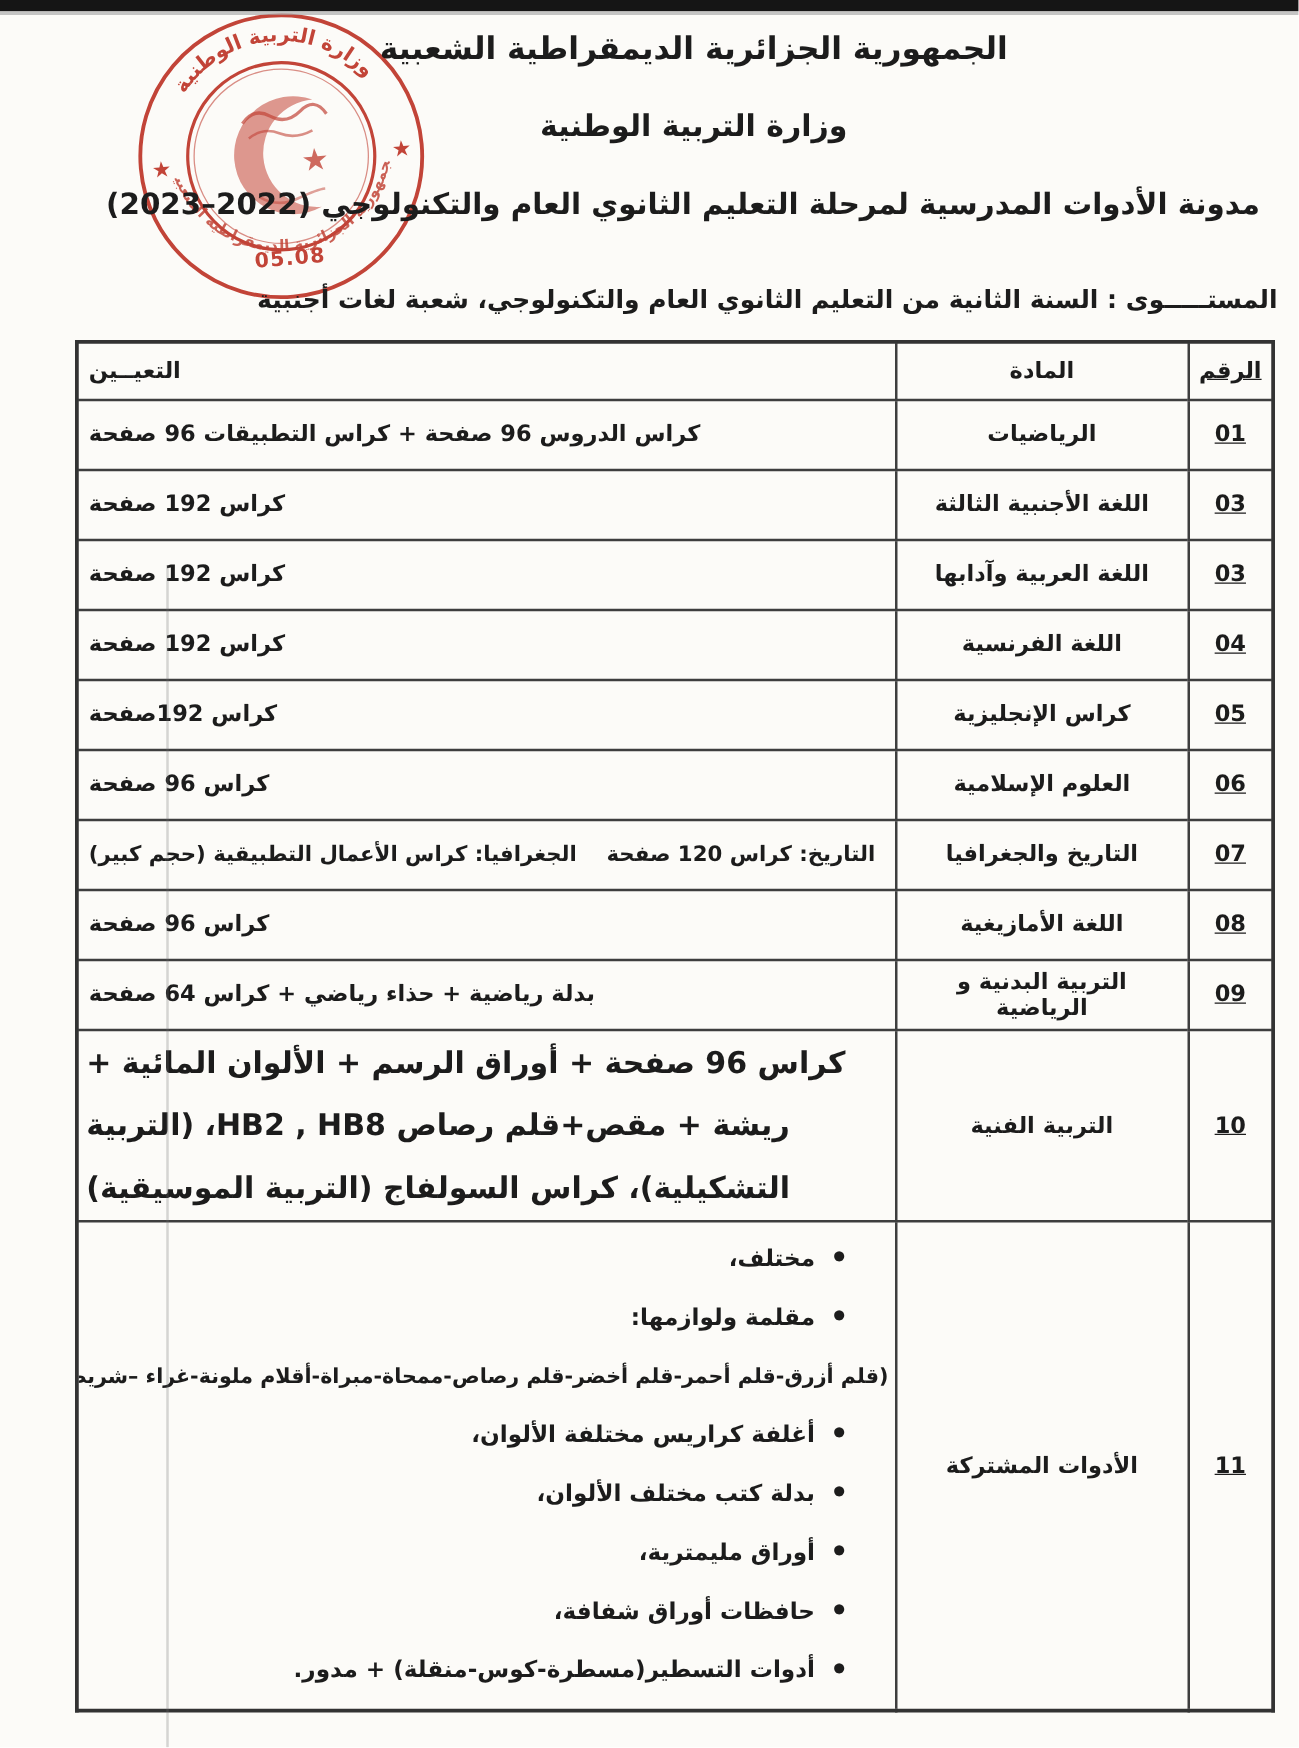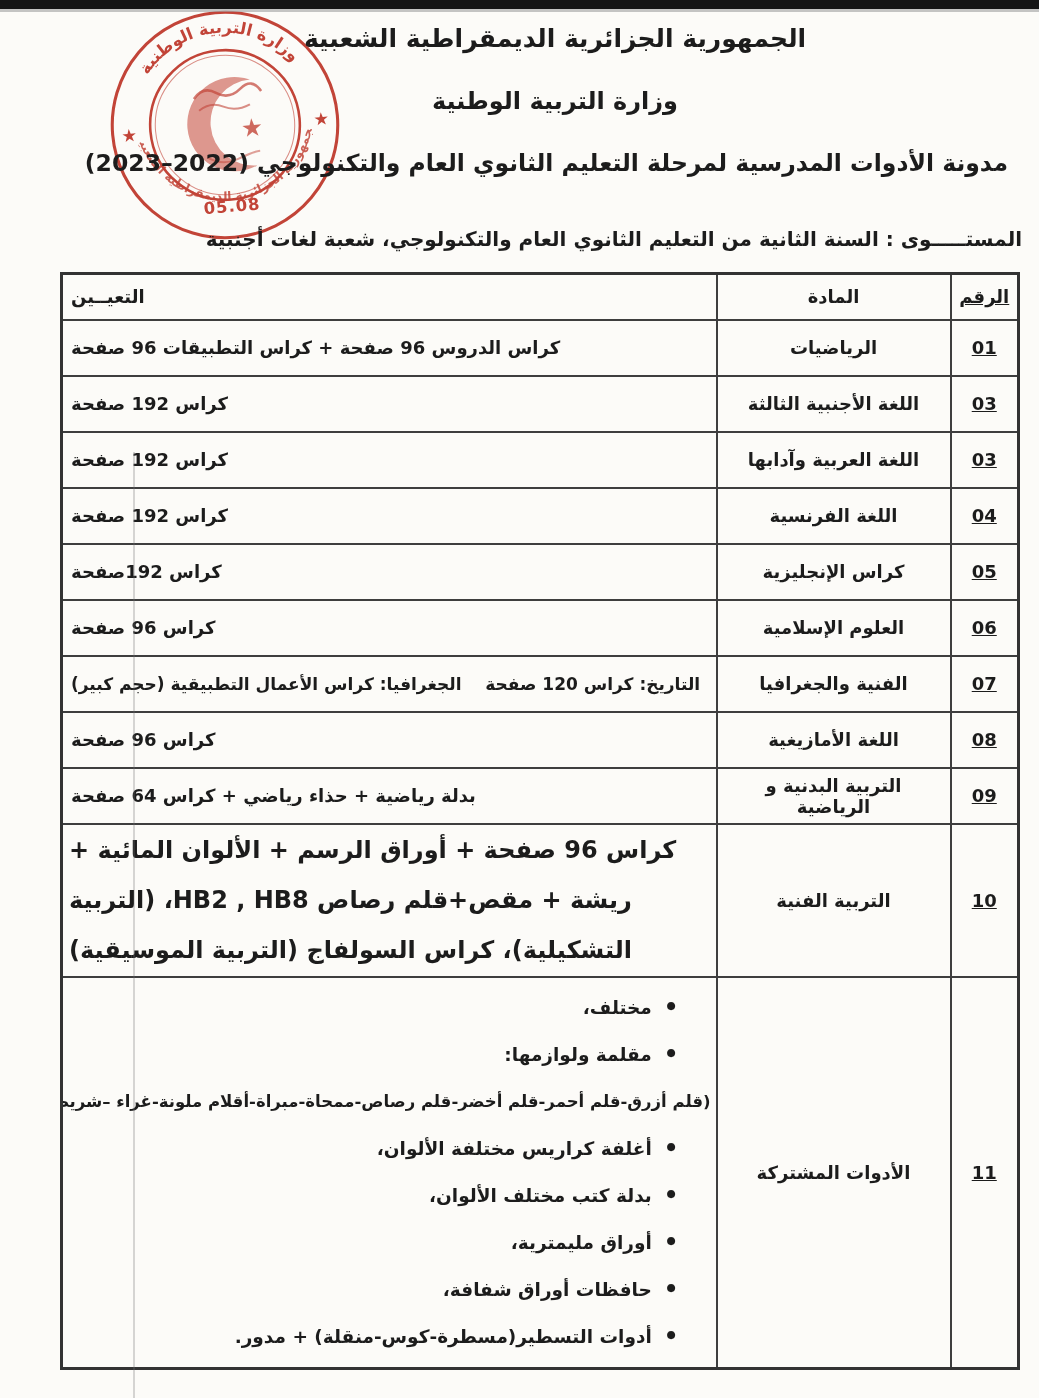--- a/index.html
+++ b/index.html
@@ -135,21 +135,21 @@
         <td class="c-sub">كراس الإنجليزية</td>
         <td class="c-des">كراس 192صفحة</td>
       </tr>
       <tr>
         <td class="c-num">06</td>
         <td class="c-sub">العلوم الإسلامية</td>
         <td class="c-des">كراس 96 صفحة</td>
       </tr>
       <tr>
         <td class="c-num">07</td>
-        <td class="c-sub">الفنية والجغرافيا</td>
+        <td class="c-sub">التاريخ والجغرافيا</td>
         <td class="c-des snug">التاريخ: كراس 120 صفحة &nbsp;&nbsp; الجغرافيا: كراس الأعمال التطبيقية (حجم كبير)</td>
       </tr>
       <tr>
         <td class="c-num">08</td>
         <td class="c-sub">اللغة الأمازيغية</td>
         <td class="c-des">كراس 96 صفحة</td>
       </tr>
       <tr>
         <td class="c-num">09</td>
         <td class="c-sub">التربية البدنية و الرياضية</td>

